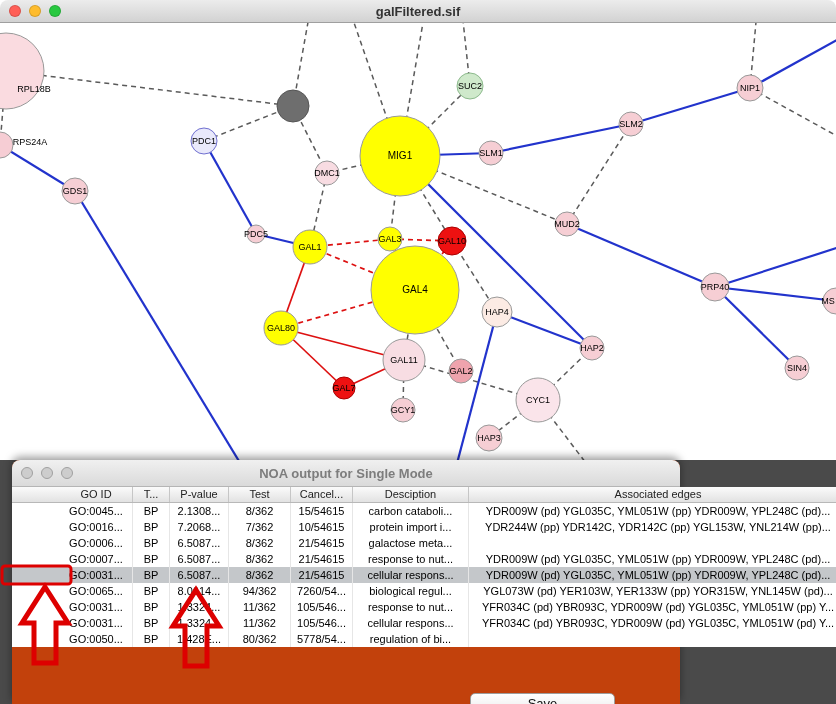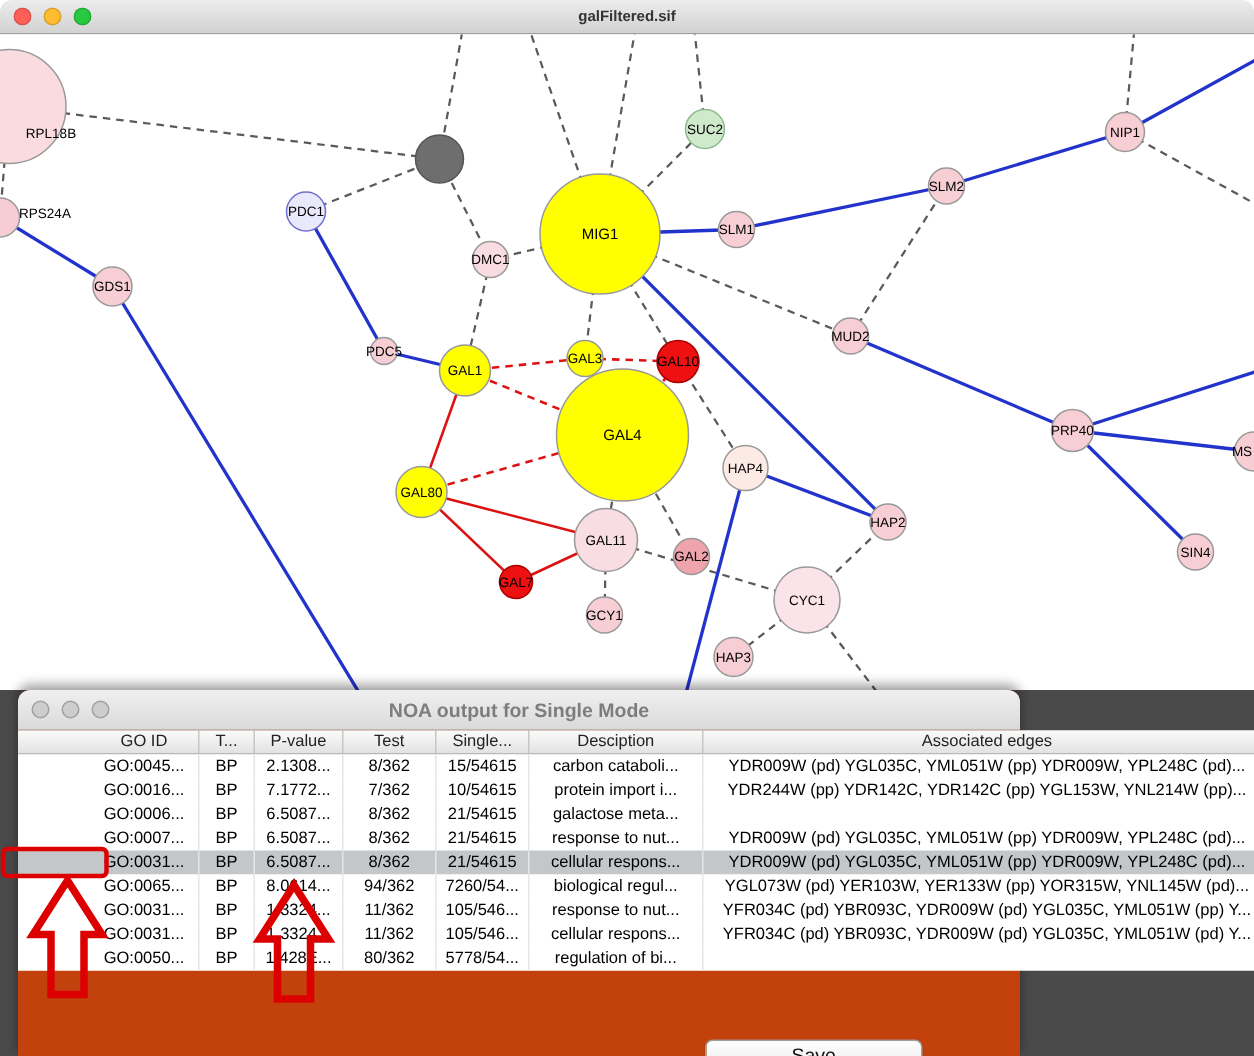--- a/index.html
+++ b/index.html
@@ -13,21 +13,21 @@
     position:absolute;top:0;left:0;width:836px;height:460px;
     background:#ffffff;
   }
   .titlebar{
     height:22px;background:linear-gradient(#ececec,#d2d2d2);
     border-bottom:1px solid #9f9f9f;border-radius:8px 8px 0 0;
     position:relative;display:flex;align-items:center;justify-content:center;
   }
   .traffic{position:absolute;left:9px;top:5px;display:flex;gap:8px;}
   .light{width:12px;height:12px;border-radius:50%;display:inline-block;border:1px solid rgba(0,0,0,.15);box-sizing:border-box;}
-  .title{font-size:10px;font-weight:600;color:#333;}
+  .title{font-size:13px;font-weight:600;color:#333;}
   #network-svg{position:absolute;top:23px;left:0;background:#fff;display:block;}
   
   .window-bottom{
     position:absolute;top:460px;left:12px;width:668px;height:244px;
     background:#c2410c;border-radius:8px 8px 0 0;
     box-shadow:0 -3px 8px rgba(0,0,0,.4);
   }
   .titlebar2{
     height:26px;background:linear-gradient(#f0f0f0,#dadada);
     border-bottom:1px solid #b5b5b5;border-radius:8px 8px 0 0;
@@ -188,38 +188,38 @@
       <span class="light2"></span>
     </span>
     <span class="title2">NOA output for Single Mode</span>
   </div>
   <div class="tbl">
     <div class="tgrid thead" id="table-head">
         <div class="th">GO ID</div>
         <div class="th">T...</div>
         <div class="th">P-value</div>
         <div class="th">Test</div>
-        <div class="th">Single...</div>
+        <div class="th">Cancel...</div>
         <div class="th">Desciption</div>
         <div class="th">Associated edges</div>
       </div>
     <div id="table-body">
         <div class="tgrid row">
           <div class="td">GO:0045...</div>
           <div class="td">BP</div>
           <div class="td">2.1308...</div>
           <div class="td">8/362</div>
           <div class="td">15/54615</div>
           <div class="td">carbon cataboli...</div>
           <div class="td">YDR009W (pd) YGL035C, YML051W (pp) YDR009W, YPL248C (pd)...</div>
         </div>
         <div class="tgrid row">
           <div class="td">GO:0016...</div>
           <div class="td">BP</div>
-          <div class="td">7.1772...</div>
+          <div class="td">7.2068...</div>
           <div class="td">7/362</div>
           <div class="td">10/54615</div>
           <div class="td">protein import i...</div>
           <div class="td">YDR244W (pp) YDR142C, YDR142C (pp) YGL153W, YNL214W (pp)...</div>
         </div>
         <div class="tgrid row">
           <div class="td">GO:0006...</div>
           <div class="td">BP</div>
           <div class="td">6.5087...</div>
           <div class="td">8/362</div>

